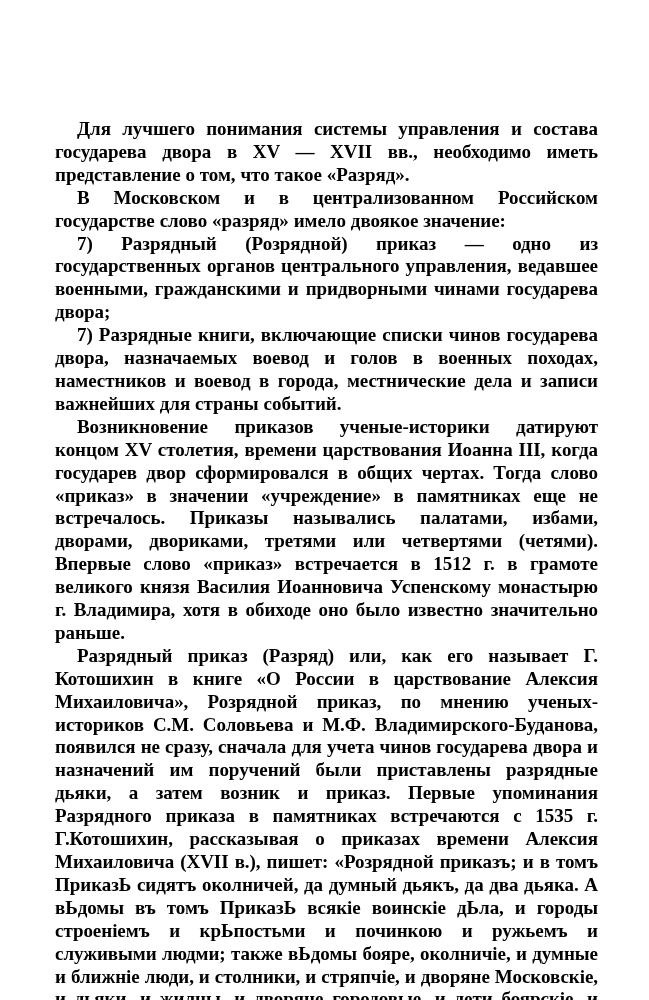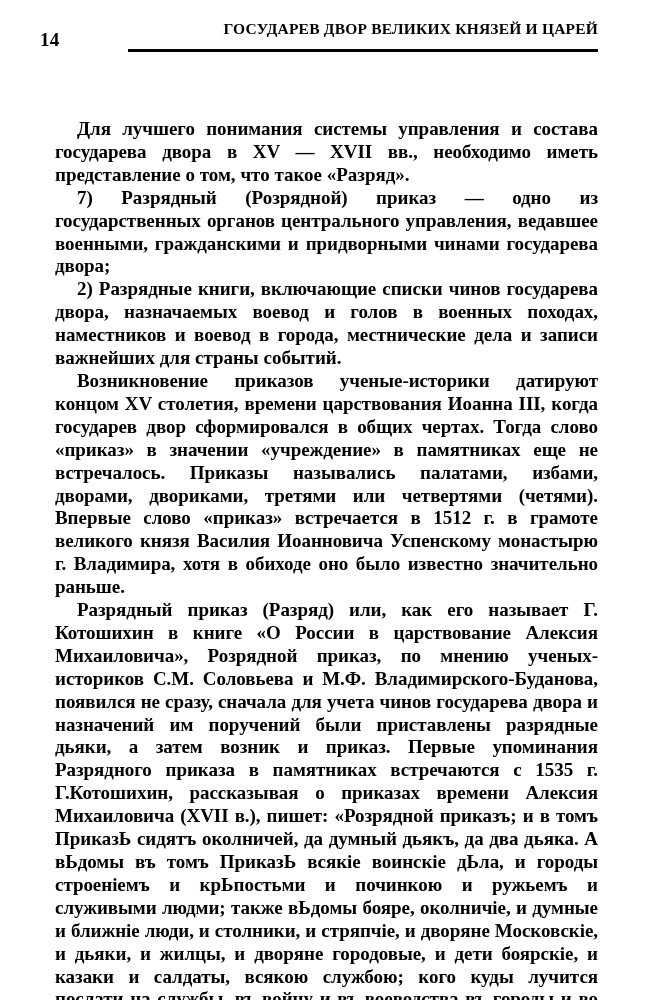--- a/index.html
+++ b/index.html
@@ -107,28 +107,24 @@
     word-spacing: 0.2px;
     -webkit-font-smoothing: none;
   }
   .para.clipped   { text-align-last: justify; }
 </style>
 </head>
 <body>
 
 <div class="page">
 
-  <div class="header-zone">
-    <div class="folio">14</div>
-    <div class="running-head">ГОСУДАРЕВ ДВОР ВЕЛИКИХ КНЯЗЕЙ И ЦАРЕЙ</div>
-    <div class="head-rule"></div>
-  </div>
 
 
   <div class="body-text">
     <p class="para">Для лучшего понимания системы управления и состава государева двора в XV — XVII вв., необходимо иметь представление о том, что такое «Разряд».</p>
+    <p class="para">В Московском и в централизованном Российском государстве слово «разряд» имело двоякое значение:</p>
     <p class="para">7) Разрядный (Розрядной) приказ — одно из государственных органов центрального управления, ведавшее военными, гражданскими и придворными чинами государева двора;</p>
-    <p class="para">2) Разрядные книги, включающие списки чинов государева двора, назначаемых воевод и голов в военных походах, наместников и воевод в города, местнические дела и записи важнейших для страны событий.</p>
+    <p class="para">7) Разрядные книги, включающие списки чинов государева двора, назначаемых воевод и голов в военных походах, наместников и воевод в города, местнические дела и записи важнейших для страны событий.</p>
     <p class="para">Возникновение приказов ученые-историки датируют концом XV столетия, времени царствования Иоанна III, когда государев двор сформировался в общих чертах. Тогда слово «приказ» в значении «учреждение» в памятниках еще не встречалось. Приказы назывались палатами, избами, дворами, двориками, третями или четвертями (четями). Впервые слово «приказ» встречается в 1512 г. в грамоте великого князя Василия Иоанновича Успенскому монастырю г. Владимира, хотя в обиходе оно было известно значительно раньше.</p>
     <p class="para clipped">Разрядный приказ (Разряд) или, как его называет Г. Котошихин в книге «О России в царствование Алексия Михаиловича», Розрядной приказ, по мнению ученых-историков С.М. Соловьева и М.Ф. Владимирского-Буданова, появился не сразу, сначала для учета чинов государева двора и назначений им поручений были приставлены разрядные дьяки, а затем возник и приказ. Первые упоминания Разрядного приказа в памятниках встречаются с 1535 г. Г.Котошихин, рассказывая о приказах времени Алексия Михаиловича (XVII в.), пишет: «Розрядной приказъ; и в томъ ПриказЬ сидятъ околничей, да думный дьякъ, да два дьяка. А вЬдомы въ томъ ПриказЬ всякіе воинскіе дЬла, и городы строеніемъ и крЬпостьми и починкою и ружьемъ и служивыми людми; также вЬдомы бояре, околничіе, и думные и ближніе люди, и столники, и стряпчіе, и дворяне Московскіе, и дьяки, и жилцы, и дворяне городовые, и дети боярскіе, и казаки и салдаты, всякою службою; кого куды лучится послати на службы, въ войну и въ воеводства въ городы и во всякіе посылки, и за службы о жалованьЬ и о чести и о прибавкЬ денежного жалованья указъ въ томъ же ПриказЬ, также и о сыску чести и о бесчестіи и</p>
   </div>
 
 </div>
 
 </body></html>

